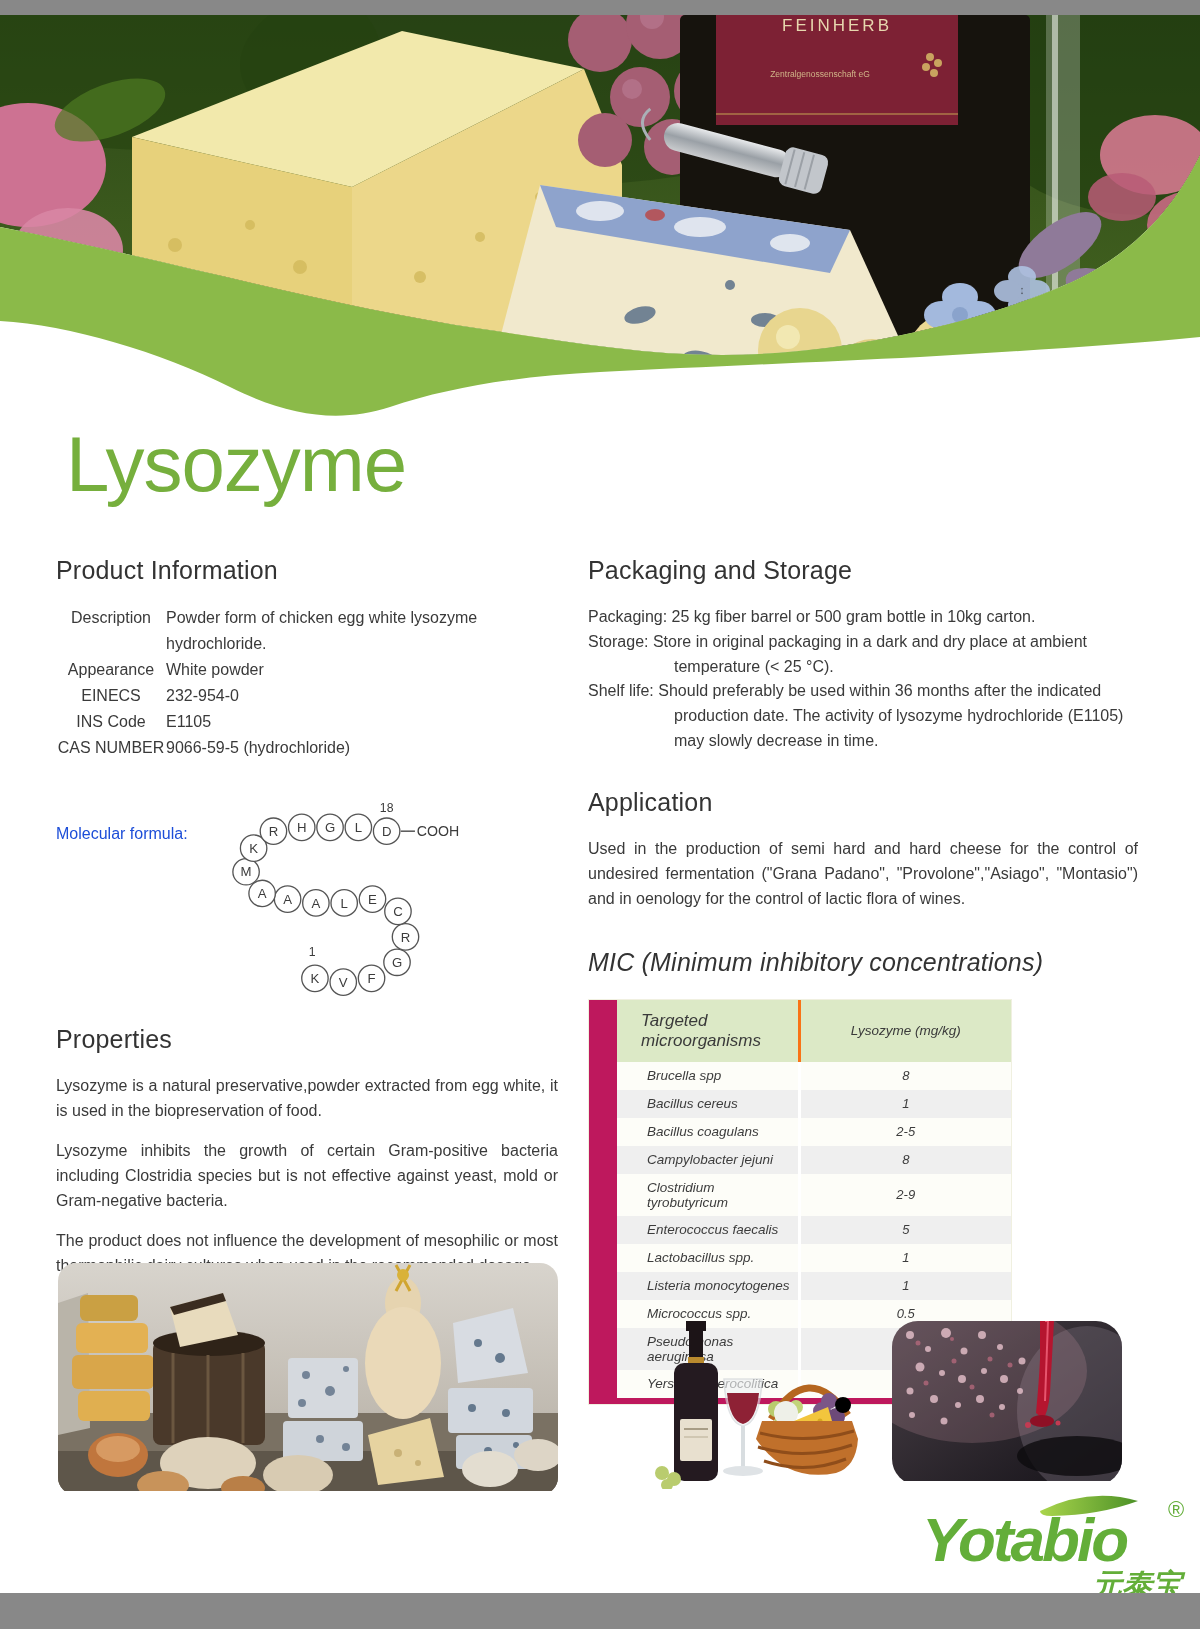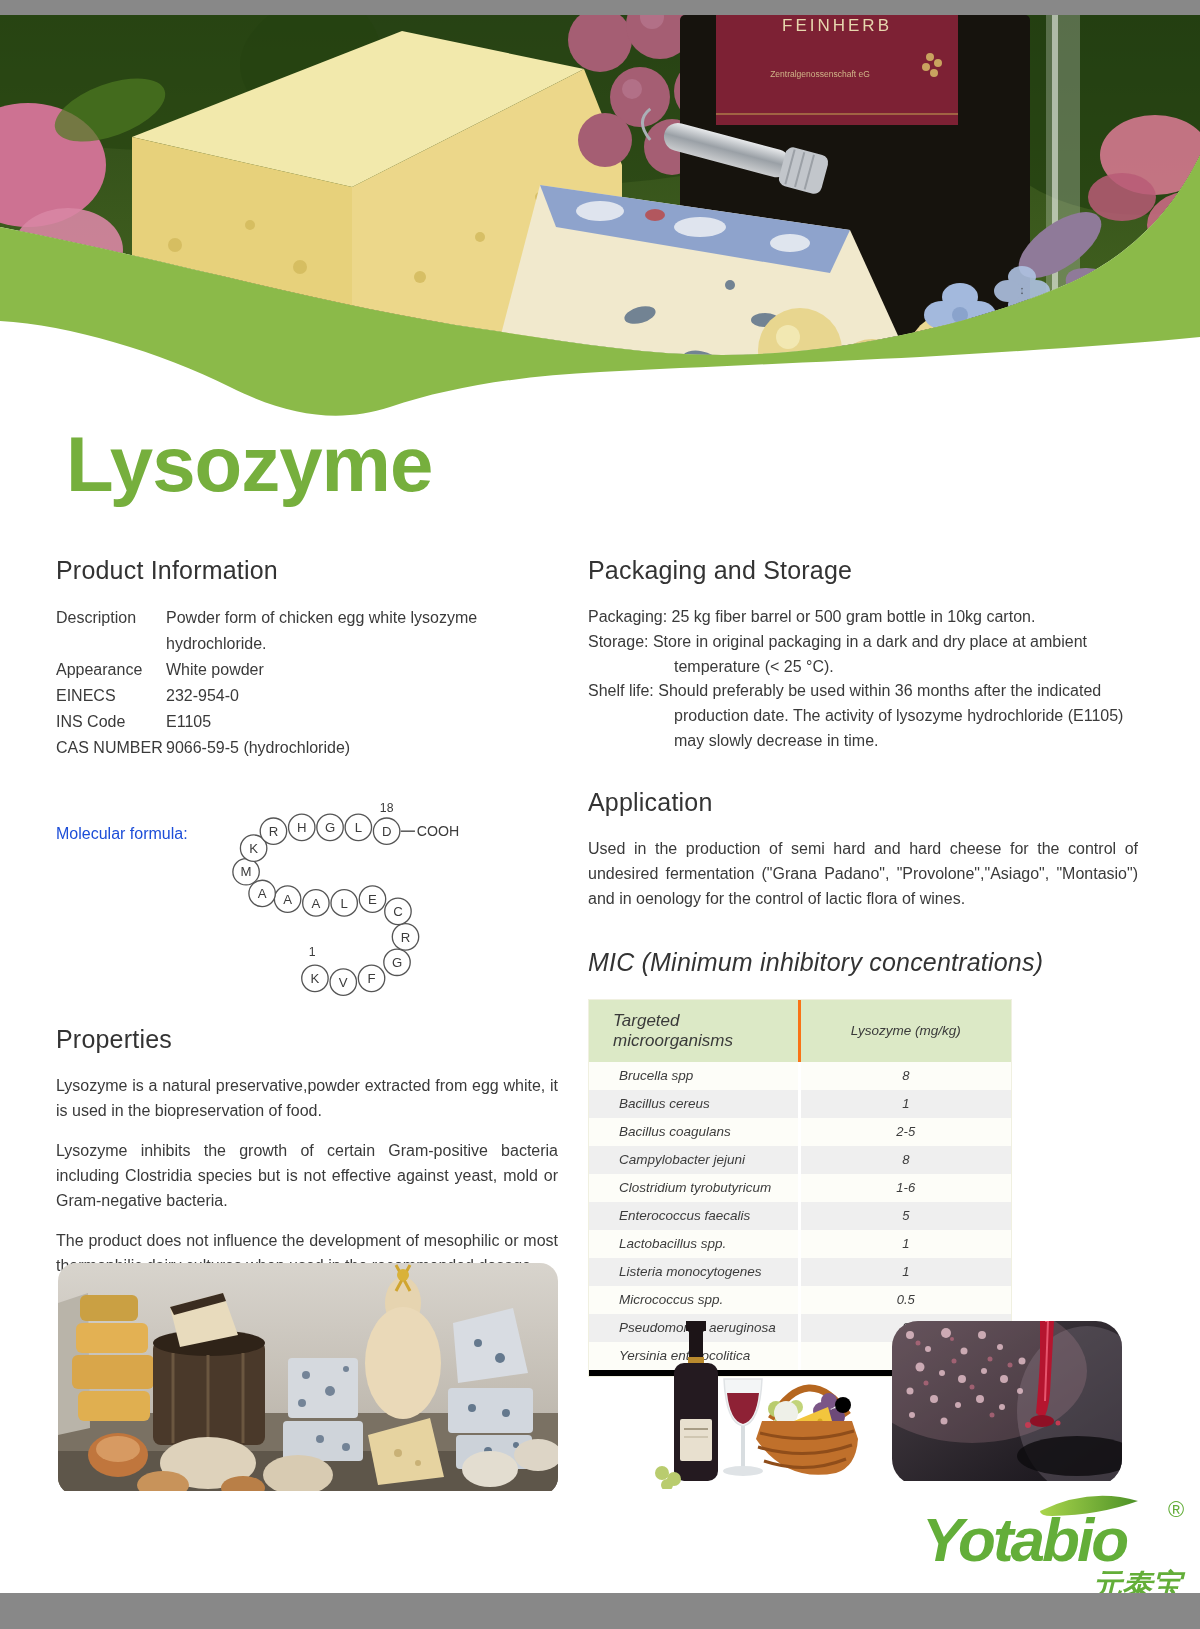--- a/index.html
+++ b/index.html
@@ -1,48 +1,48 @@
 <!DOCTYPE html>
 <html><head>
 <meta charset="utf-8">
 <style>
   * { box-sizing: border-box; margin: 0; padding: 0; }
   body { background:#888; font-family:"Liberation Sans", sans-serif; }
   #page { position:relative; width:1200px; height:1578px; background:#fff; margin:15px auto; overflow:hidden; }
 
   .hero { position:absolute; top:0; left:0; display:block; }
-  .page-title { position:absolute; left:66px; top:404px; font-size:78px; font-weight:700; letter-spacing:-1px; }
+  .page-title { position:absolute; left:66px; top:404px; font-size:78px; font-weight:400; letter-spacing:-1px; }
 
   .col { position:absolute; top:541px; }
   .col-left { left:56px; width:502px; }
   .col-right { left:588px; width:550px; }
 
   h2.section { font-size:25px; font-weight:400; color:#333; margin:0 0 20px 0; letter-spacing:.2px; }
 
   .info-rows { font-size:16px; color:#3a3a3a; }
   .info-row { display:flex; line-height:26px; }
-  .info-label { width:110px; flex:none; }
+  .info-label { width:110px; flex:none;text-align:center; }
   .info-value { flex:1; }
 
   .mol-block { display:flex; margin-top:40px; }
   .mol-label { font-size:16px; color:#1d4ed8; width:158px; flex:none; padding-top:24px; }
   .molecule text { font-family:"Liberation Sans", sans-serif; }
   .molecule .aa { font-size:14px; fill:#3c3c3c; }
   .molecule .idx { font-size:13px; fill:#3c3c3c; }
   .molecule circle { fill:#fff; stroke:#555; stroke-width:1.4; }
 
   .props { margin-top:24px; }
   .props p, .app-par { font-size:16px; color:#3a3a3a; line-height:1.56; text-align:justify; margin:0 0 15px 0; }
 
   .hang-list p { font-size:16px; color:#3a3a3a; line-height:1.55; padding-left:86px; text-indent:-86px; margin:0; }
 
   .app-block { margin-top:34px; }
   .mic-block { margin-top:36px;font-style:italic; }
 
-  .mic-wrap { margin-top:22px; width:424px; background:#000000; border:1px solid #f0f0e0; padding-bottom:6px; }
+  .mic-wrap { margin-top:22px; width:424px; background:#be185d; border:1px solid #f0f0e0; padding-bottom:6px;padding-left:28px; }
   table.mic { width:100%; border-collapse:collapse; }
   table.mic th { font-weight:400; color:#3a3a3a; }
   th.org-h { text-align:left; padding:11px 4px 11px 24px; font-size:17px; }
   th.val-h { font-size:13.5px; text-align:center; width:212px; border-left:3px solid #f97316; }
   td.org { padding:6px 4px 6px 30px; font-size:13.5px; color:#3c3c3c; }
   td.val { text-align:center; font-size:13px; color:#3c3c3c; border-left:3px solid #fff; }
   table.mic tbody tr { height:28px; }
   table.mic tbody tr:nth-child(even) { background:#efefef; }
   table.mic tbody tr:nth-child(odd) { background:#fdfdf8; }
 
@@ -417,21 +417,21 @@
               </tr>
 
               <tr>
                 <td class="org">Campylobacter jejuni</td>
                 <td class="val">8</td>
               </tr>
 
 
               <tr>
                 <td class="org">Clostridium tyrobutyricum</td>
-                <td class="val">1-6</td>
+                <td class="val">2-9</td>
               </tr>
 
               <tr>
                 <td class="org">Enterococcus faecalis</td>
                 <td class="val">5</td>
               </tr>
 
               <tr>
                 <td class="org">Lactobacillus spp.</td>
                 <td class="val">1</td>

